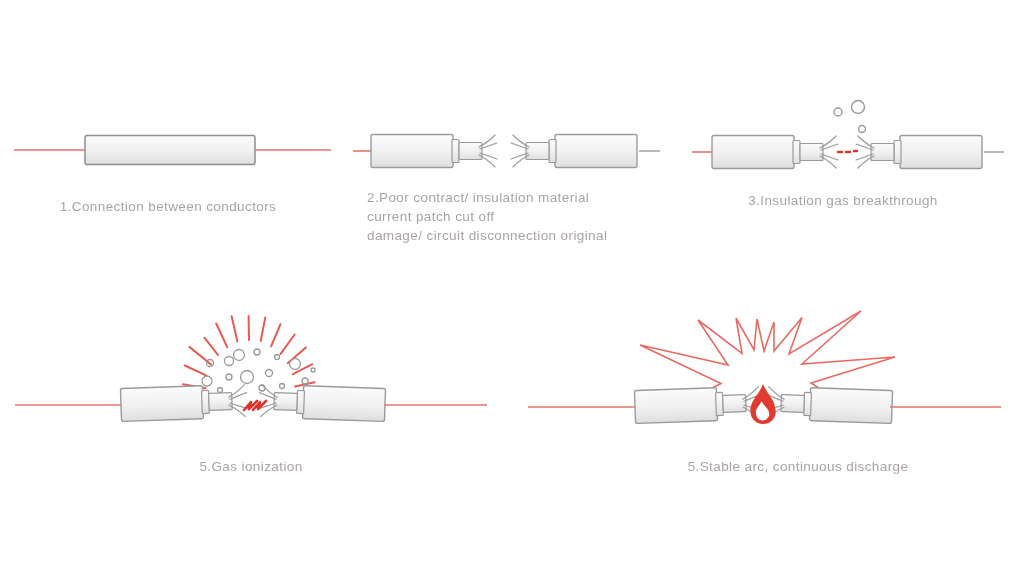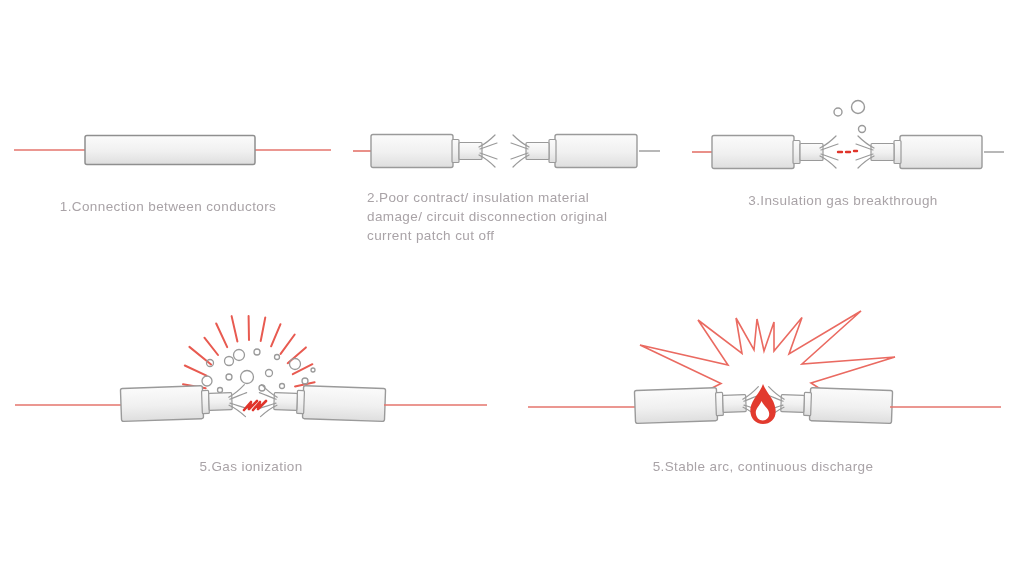--- a/index.html
+++ b/index.html
@@ -54,22 +54,22 @@
     <g transform="translate(26,41)">
         <use href="#cable-shape"></use>
       </g>
     <g transform="translate(292,41) scale(-1,1)">
         <use href="#cable-shape"></use>
       </g>
     <line x1="294" y1="41" x2="316" y2="41" stroke="#9a9a9a" stroke-width="1.4"></line>
   </svg>
   <div class="caption multiline" style="left:367px;top:188px;width:300px">
     <div>2.Poor contract/ insulation material</div>
+    <div>current patch cut off</div>
     <div>damage/ circuit disconnection original</div>
-    <div>current patch cut off</div>
   </div>
 
   <svg class="panel-svg" style="left:660px;top:85px" width="364" height="105" viewBox="0 0 364 105">
     <line x1="32" y1="67" x2="53" y2="67" stroke="#e4756c" stroke-width="1.6"></line>
     <g transform="translate(52,67)">
         <use href="#cable-shape"></use>
       </g>
     <g transform="translate(322,67) scale(-1,1)">
         <use href="#cable-shape"></use>
       </g>
@@ -143,15 +143,15 @@
       </g>
     <g transform="translate(380,107) scale(-1,1) rotate(-2)">
         <use href="#cable-shape"></use>
       </g>
     <line x1="378" y1="107" x2="489" y2="107" stroke="#e4756c" stroke-width="1.6"></line>
     <g>
       <path fill="#e23a2e" d="M251,84 C248,93 240,99 238.5,108 C237.2,117 243,124 251,124 C259,124 264.8,118 263.5,109 C262,98 255,94 251,84 Z"></path>
       <path fill="#ffffff" d="M249.5,101 C247.5,106 243.5,108.5 243.8,113 C244.1,117.5 247,120.5 250.8,120.5 C254.6,120.5 257.4,117.6 257.2,113.4 C257,108.8 251.8,106 249.5,101 Z"></path>
     </g>
   </svg>
-  <div class="caption center" style="left:613px;top:457px;width:300px">5.Stable arc, continuous discharge</div>
+  <div class="caption center" style="left:648px;top:457px;width:300px">5.Stable arc, continuous discharge</div>
 
 </div>
 
 </body></html>

